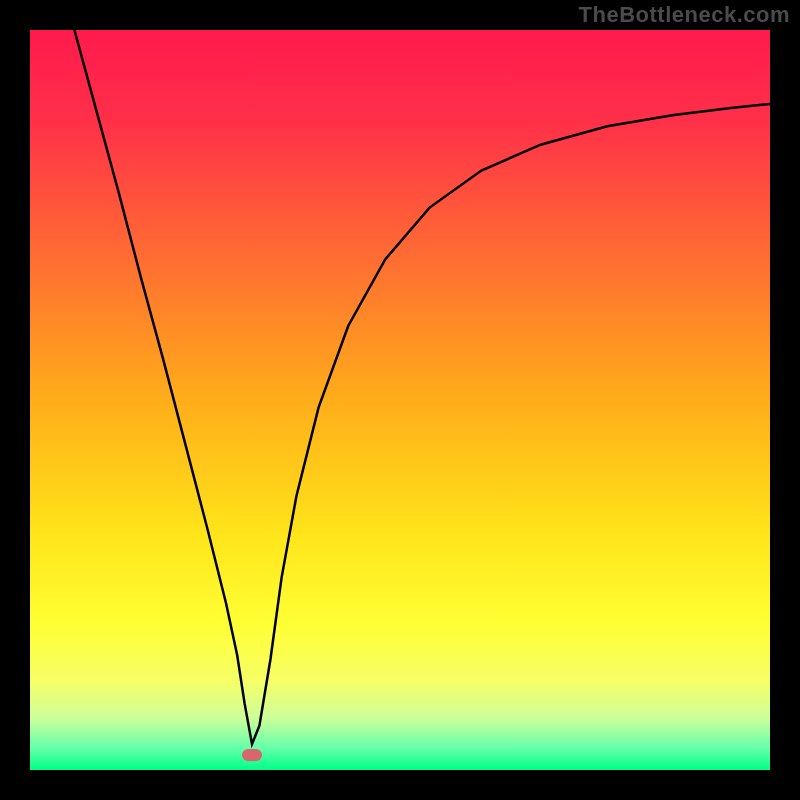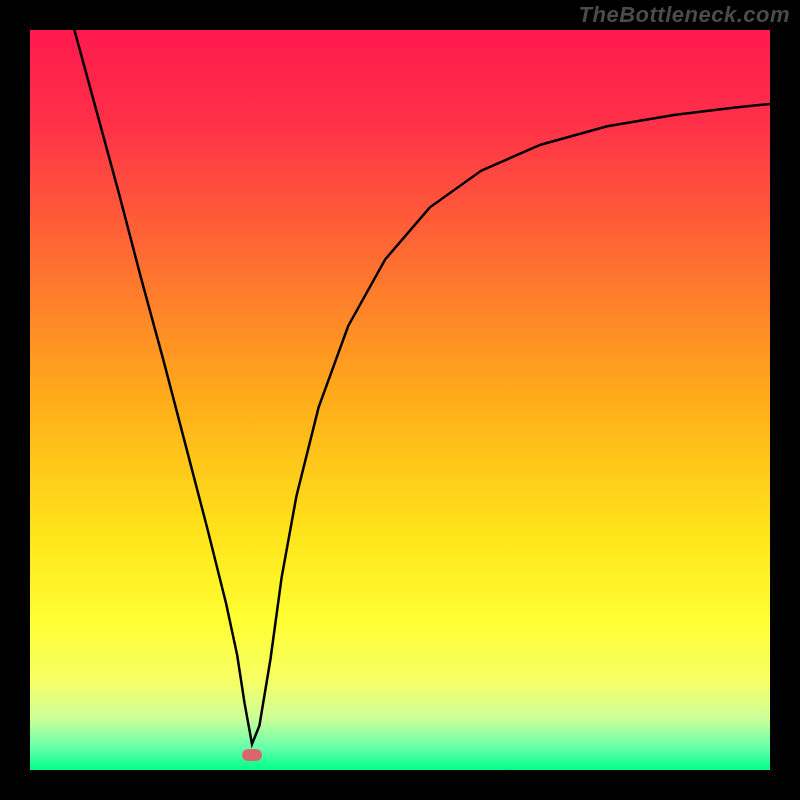--- a/index.html
+++ b/index.html
@@ -9,21 +9,20 @@
     height: 800px;
     background: #000;
     font-family: Arial, Helvetica, sans-serif;
     overflow: hidden;
   }
   .frame {
     position: relative;
     width: 800px;
     height: 604px;
     background: #000;
-    font-style: italic;
   }
   .watermark {
     position: absolute;
     top: 2px;
     right: 10px;
     color: #4b4b4b;
     font-size: 22px;
     font-weight: 600;
     letter-spacing: 0.5px;
     user-select: none;

